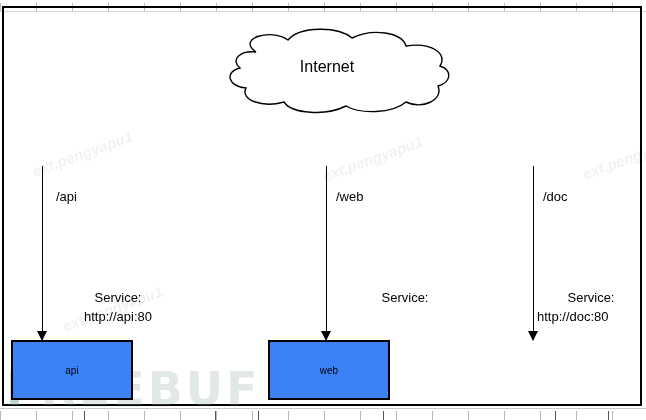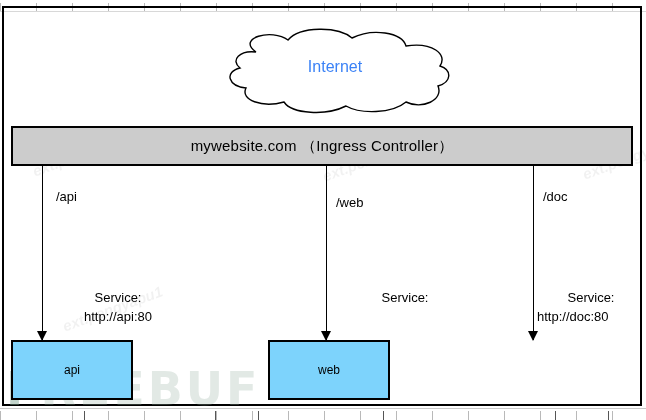--- a/index.html
+++ b/index.html
@@ -85,26 +85,26 @@
   #cloud {
     position: absolute;
     left: 196px;
     top: 26px;
     width: 262px;
     height: 90px;
   }
   #cloud svg { display: block; }
   .cloud-label {
     position: absolute;
-    left: 204px;
+    left: 196px;
     top: 58px;
     width: 262px;
     text-align: center;
     font-size: 16px;
-    color: #3b82f6;
+    color: #000000;
   }
 
   
   #ingress-bar {
     position: absolute;
     left: 11px;
     top: 126px;
     width: 622px;
     height: 40px;
     background: #cccccc;
@@ -148,27 +148,27 @@
     line-height: 19px;
     white-space: nowrap;
   }
 
   
   .svc-box {
     position: absolute;
     top: 340px;
     width: 122px;
     height: 60px;
-    background: #7dd3fc;
+    background: #3b82f6;
     border: 2px solid #000000;
     box-sizing: border-box;
     display: flex;
     align-items: center;
     justify-content: center;
-    font-size: 12px;
+    font-size: 10px;
     color: #000;
   }
 </style>
 </head>
 <body>
 
 <div id="canvas">
 
   <div class="ruler top" id="ruler-top">
       <div class="tick" style="left: 0px;"></div>
@@ -211,38 +211,35 @@
                C 248 74, 226 84, 210 76
                C 196 88, 164 88, 150 80
                C 130 90, 96 88, 88 76
                C 66 82, 44 74, 50 62
                C 32 60, 28 46, 44 42
                C 34 34, 44 24, 60 26 Z" fill="#ffffff" stroke="#000000" stroke-width="1.4"></path>
     </svg>
   </div>
   <div class="cloud-label">Internet</div>
 
-  <div id="ingress-bar">
-    <span>mywebsite.com （Ingress Controller）</span>
-  </div>
 
   <div class="conn" style="left:42px;"></div>
   <div class="arrowhead" style="left:37px; top:331px;"></div>
   <div class="path-label" style="left:56px; top:189px;">/api</div>
   <div class="svc-label" style="left:46px; top:288px; width:144px;">
     <div>Service:</div>
     <div>http://api:80</div>
   </div>
   <div class="svc-box" style="left:11px;">
     <span>api</span>
   </div>
 
   <div class="conn" style="left:326px;"></div>
   <div class="arrowhead" style="left:321px; top:331px;"></div>
-  <div class="path-label" style="left:336px; top:195px;text-align:center;">/web</div>
+  <div class="path-label" style="left:336px; top:189px;text-align:center;">/web</div>
   <div class="svc-label" style="left:330px; top:288px; width:150px;">
     <div>Service:</div>
   </div>
   <div class="svc-box" style="left:268px;align-items:center;">
     <span>web</span>
   </div>
 
   <div class="conn" style="left:533px;"></div>
   <div class="arrowhead" style="left:528px; top:331px;"></div>
   <div class="path-label" style="left:543px; top:189px;">/doc</div>

